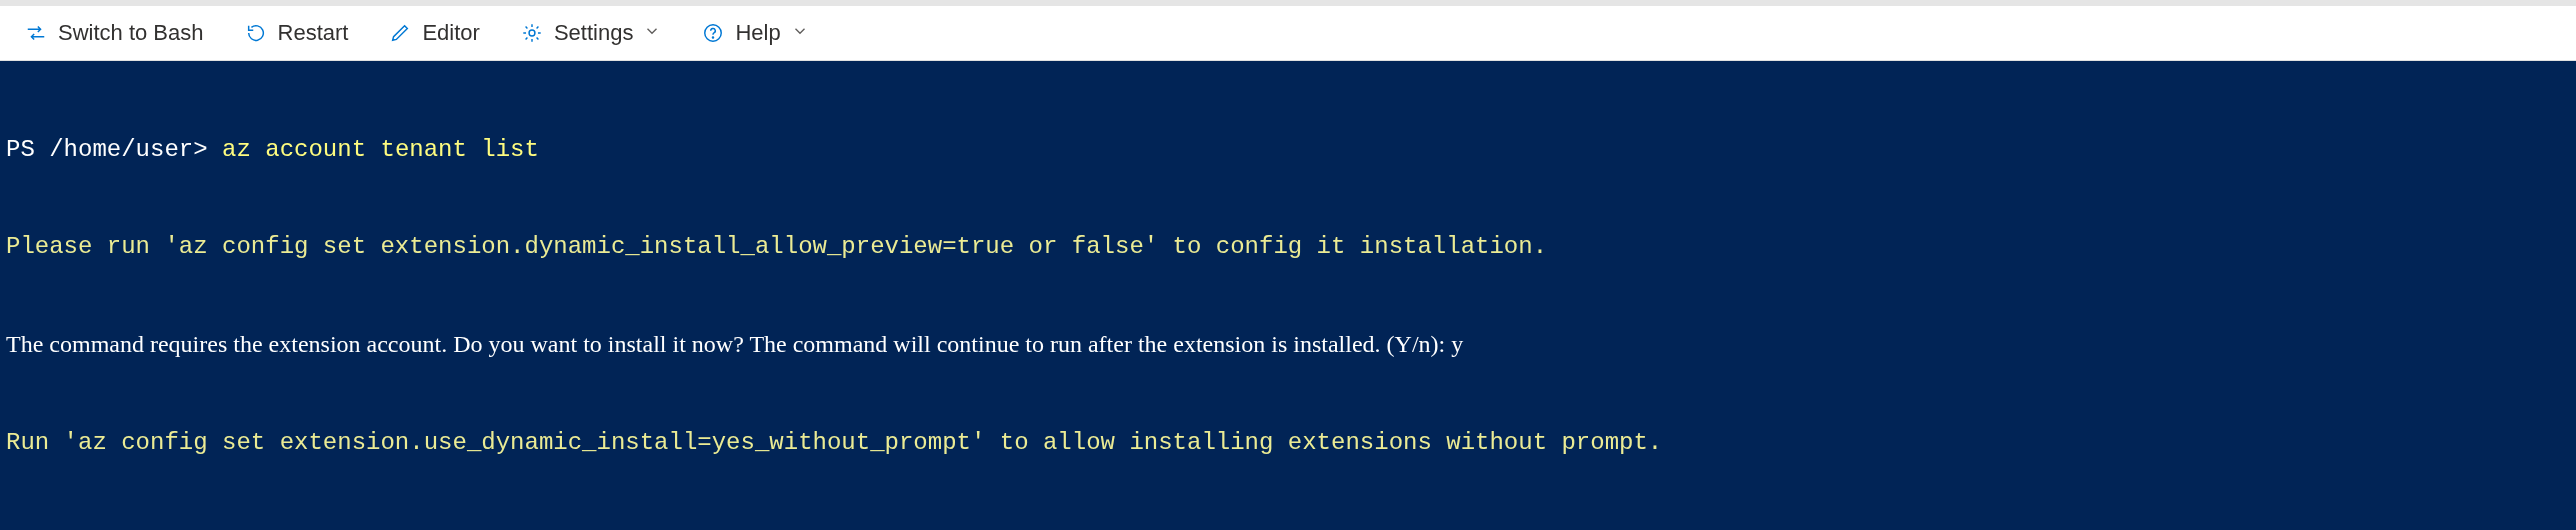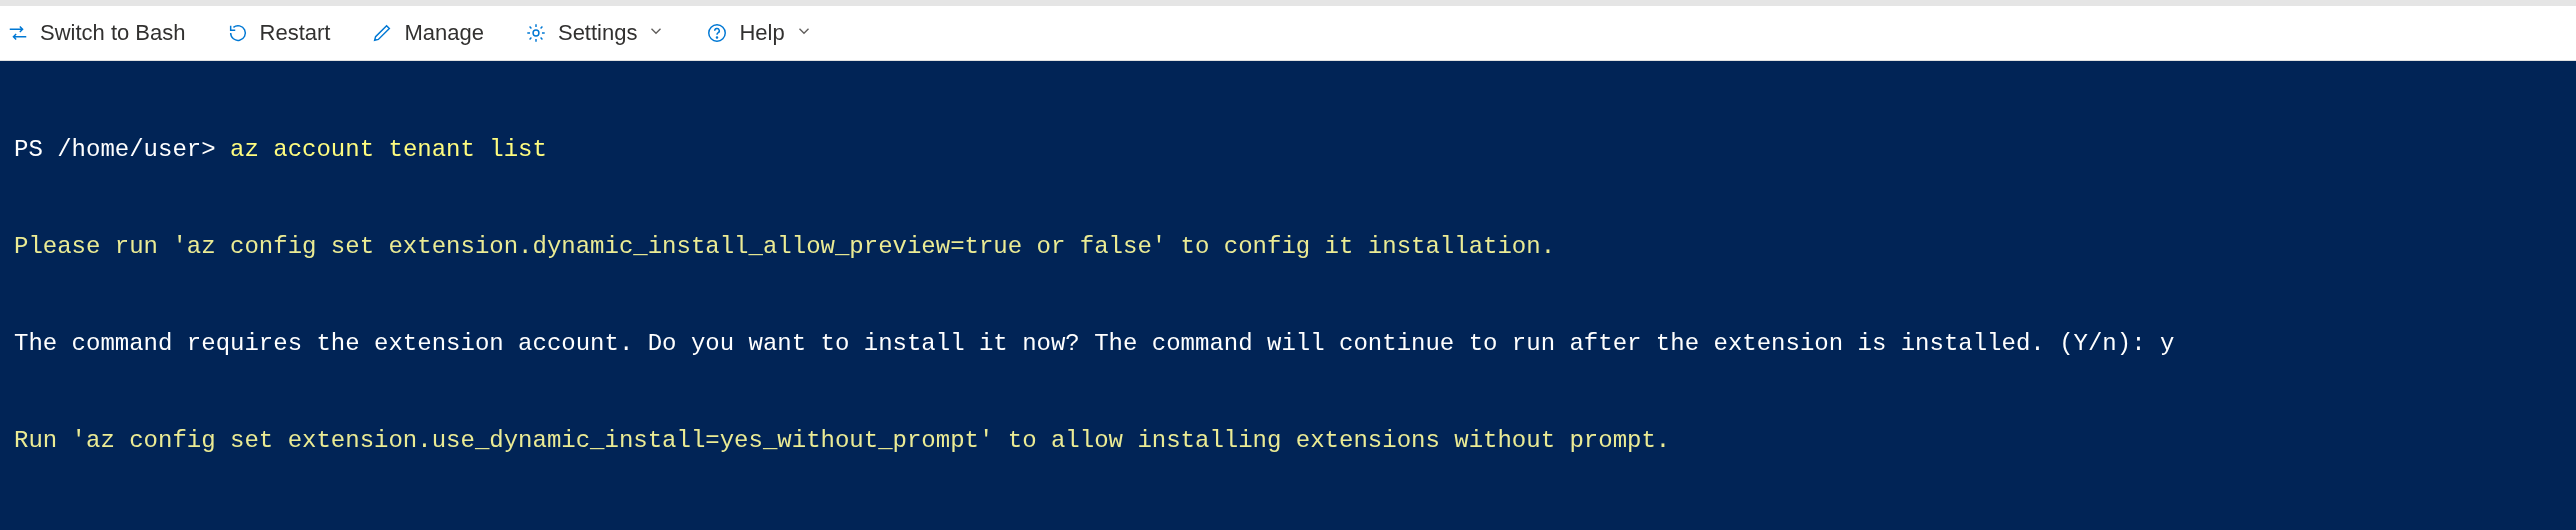--- a/index.html
+++ b/index.html
@@ -9,21 +9,21 @@
       background: #e5e5e5;
       width: 2576px;
       height: 531px;
       overflow: hidden;
     }
     .toolbar {
       background: #ffffff;
       height: 55px;
       display: flex;
       align-items: center;
-      padding: 0 0;
+      padding: 0 18px;
       gap: 28px;
       border-bottom: 1px solid #e0e0e0;
       margin-top: 6px;
     }
     .toolbar-item {
       display: flex;
       align-items: center;
       gap: 10px;
       color: #323130;
       cursor: pointer;
@@ -44,25 +44,25 @@
       background: #012456;
       color: #eeedf0;
       font-family: Consolas, "Courier New", monospace;
       font-size: 24px;
       line-height: 1.35;
       padding: 8px 10px 14px 6px;
       height: calc(531px - 61px);
       white-space: pre;
       overflow: hidden;
     }
-    .term-line { white-space: pre; margin-left: 8px; }
+    .term-line { white-space: pre; }
     .c-prompt { color: #ffffff; }
     .c-cmd { color: #fefc7f; }
     .c-yellow { color: #ebeb94; }
-    .c-white { color: #ffffff; }
+    .c-white { color: #ffffff; font-family: Liberation Serif, serif; }
   </style>
 </head>
 <body>
 
 <div class="toolbar">
 
   <div class="toolbar-item">
     <span class="icon">
       <svg viewBox="0 0 24 24" fill="none" stroke="currentColor" stroke-width="1.6">
         <path d="M3 8 L17 8 M14 5 L17 8 L14 11"></path>
@@ -83,21 +83,21 @@
   </div>
 
 
 
   <div class="toolbar-item">
     <span class="icon">
       <svg viewBox="0 0 24 24" fill="none" stroke="currentColor" stroke-width="1.6">
         <path d="M4 20 L8 19 L20 7 L17 4 L5 16 Z"></path>
       </svg>
     </span>
-    <span>Manage</span>
+    <span>Editor</span>
   </div>
 
 
   <div class="toolbar-item">
     <span class="icon">
       <svg viewBox="0 0 24 24" fill="none" stroke="currentColor" stroke-width="1.6">
         <circle cx="12" cy="12" r="3.2"></circle>
         <path d="M12 2.5 L12 5.5 M12 18.5 L12 21.5 M2.5 12 L5.5 12 M18.5 12 L21.5 12 M5 5 L7 7 M17 17 L19 19 M19 5 L17 7 M7 17 L5 19"></path>
       </svg>
     </span>

